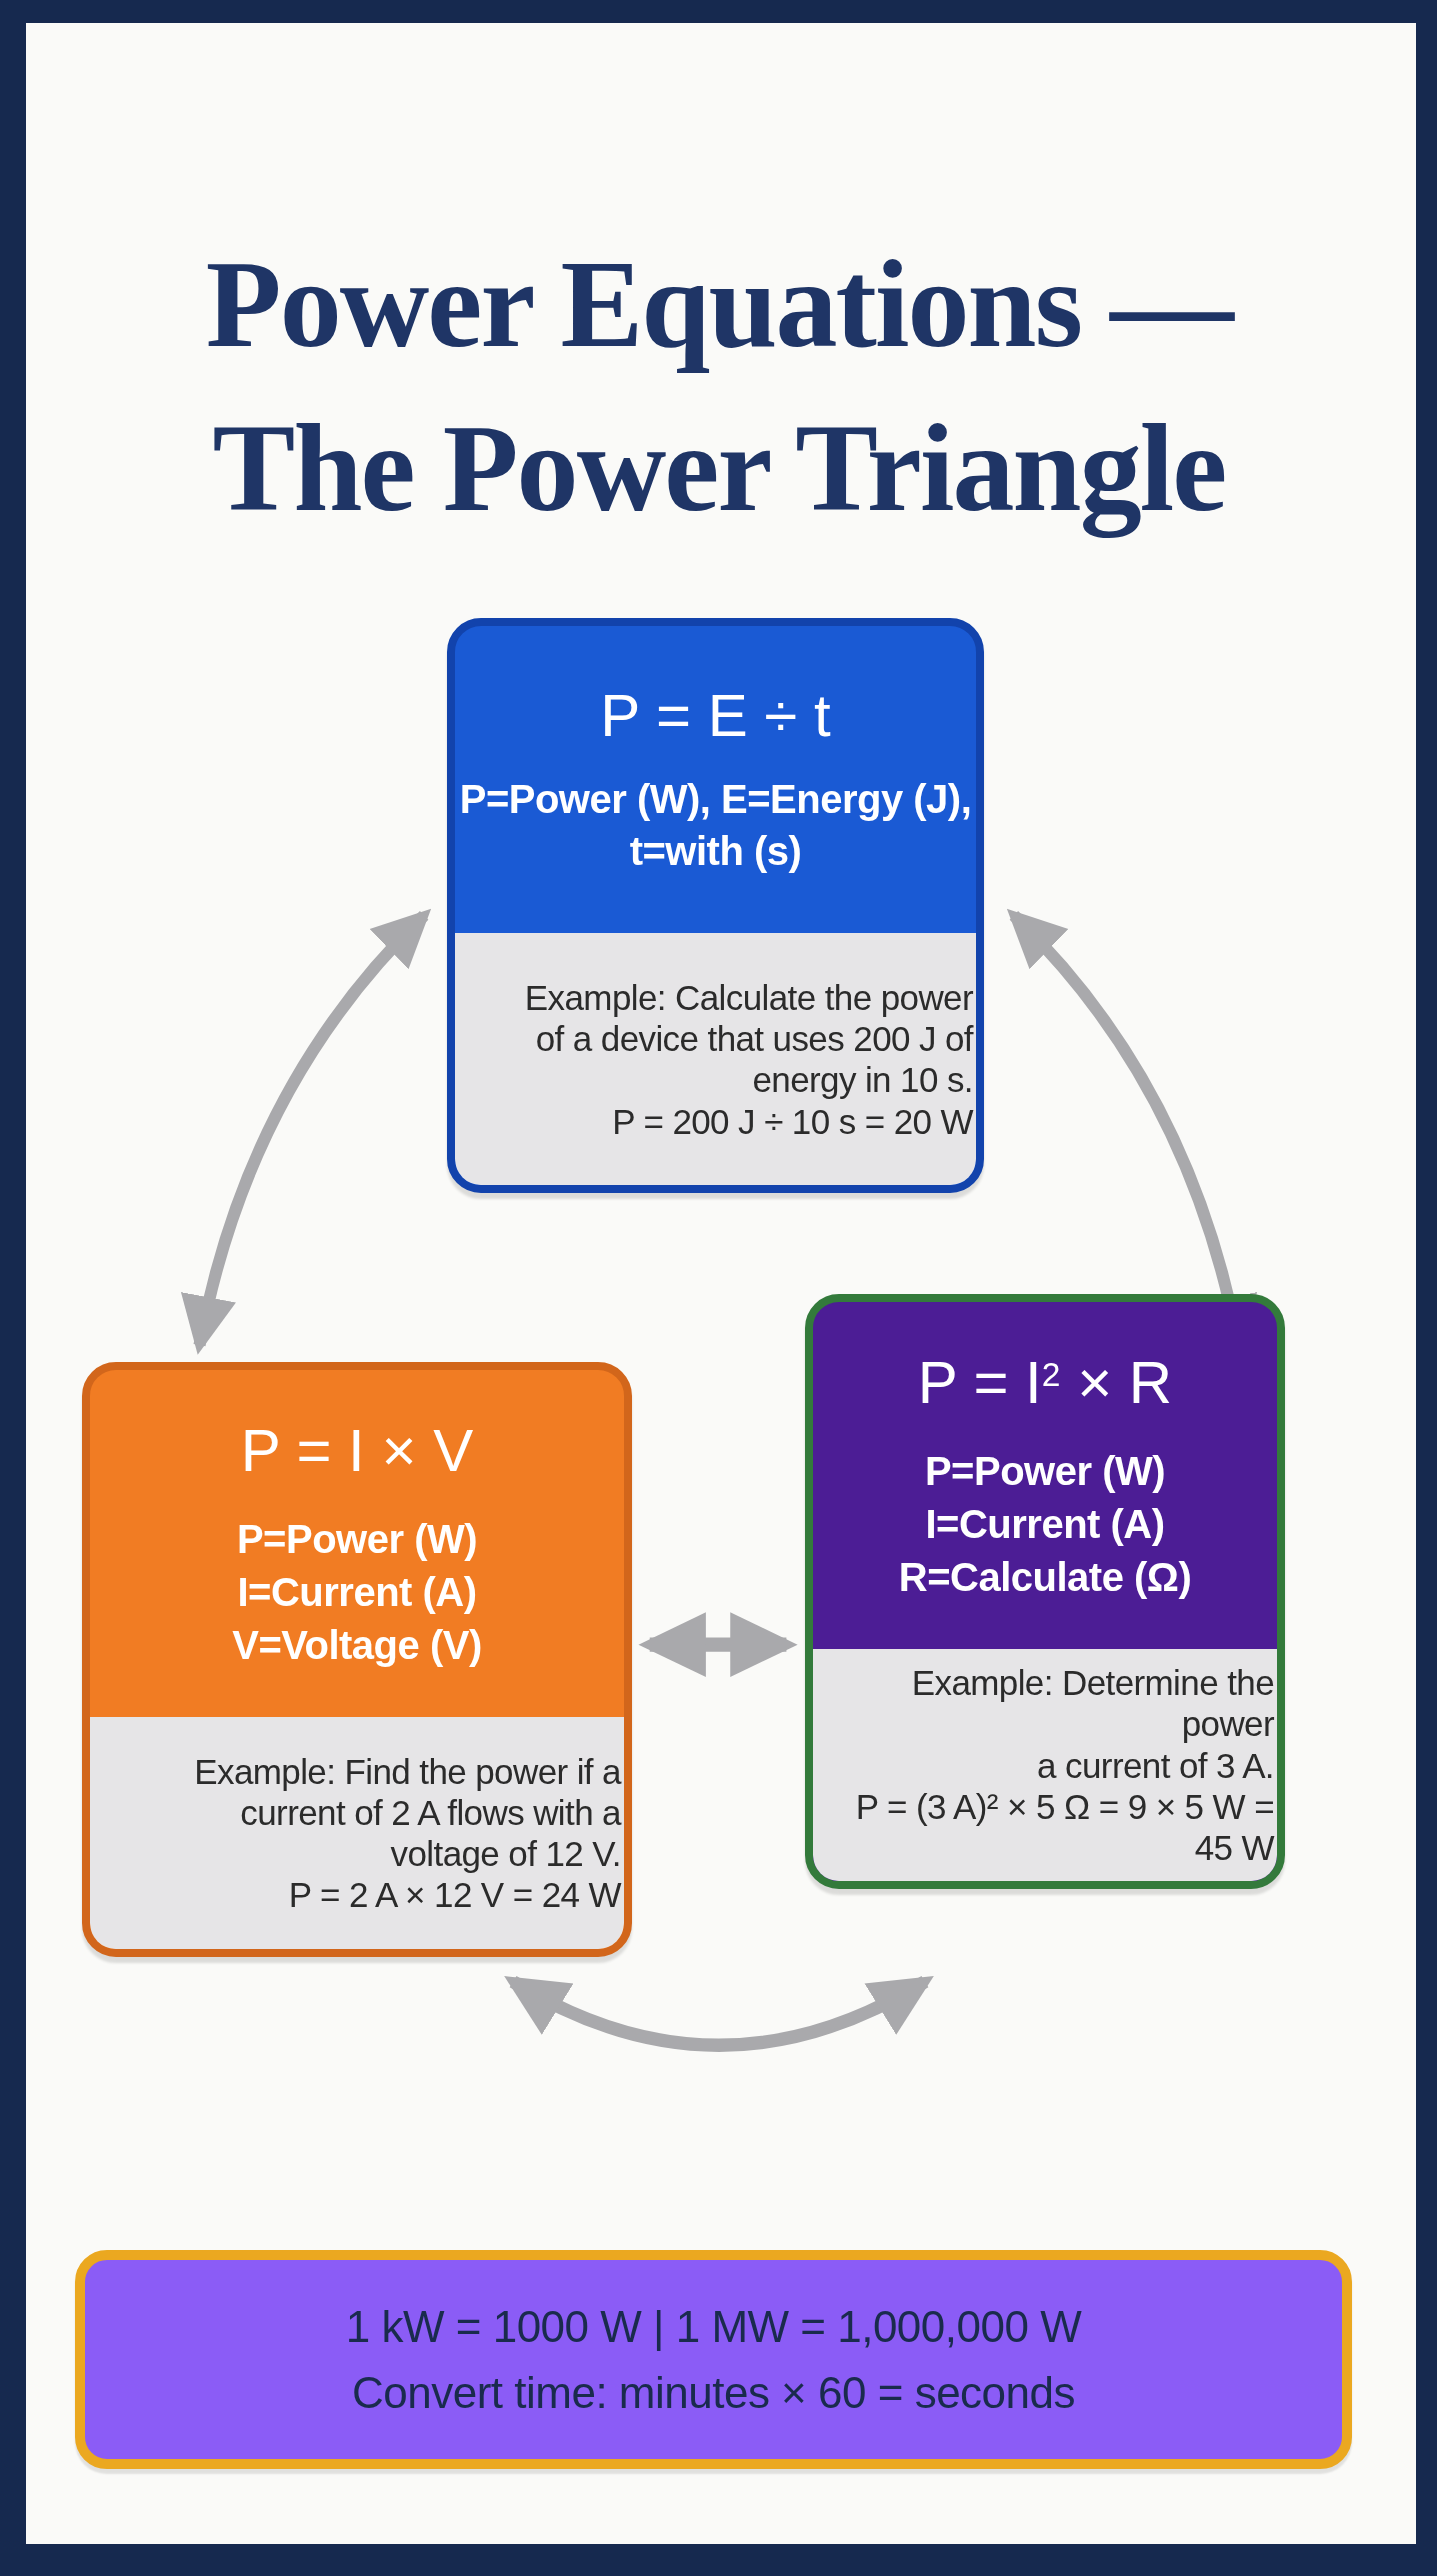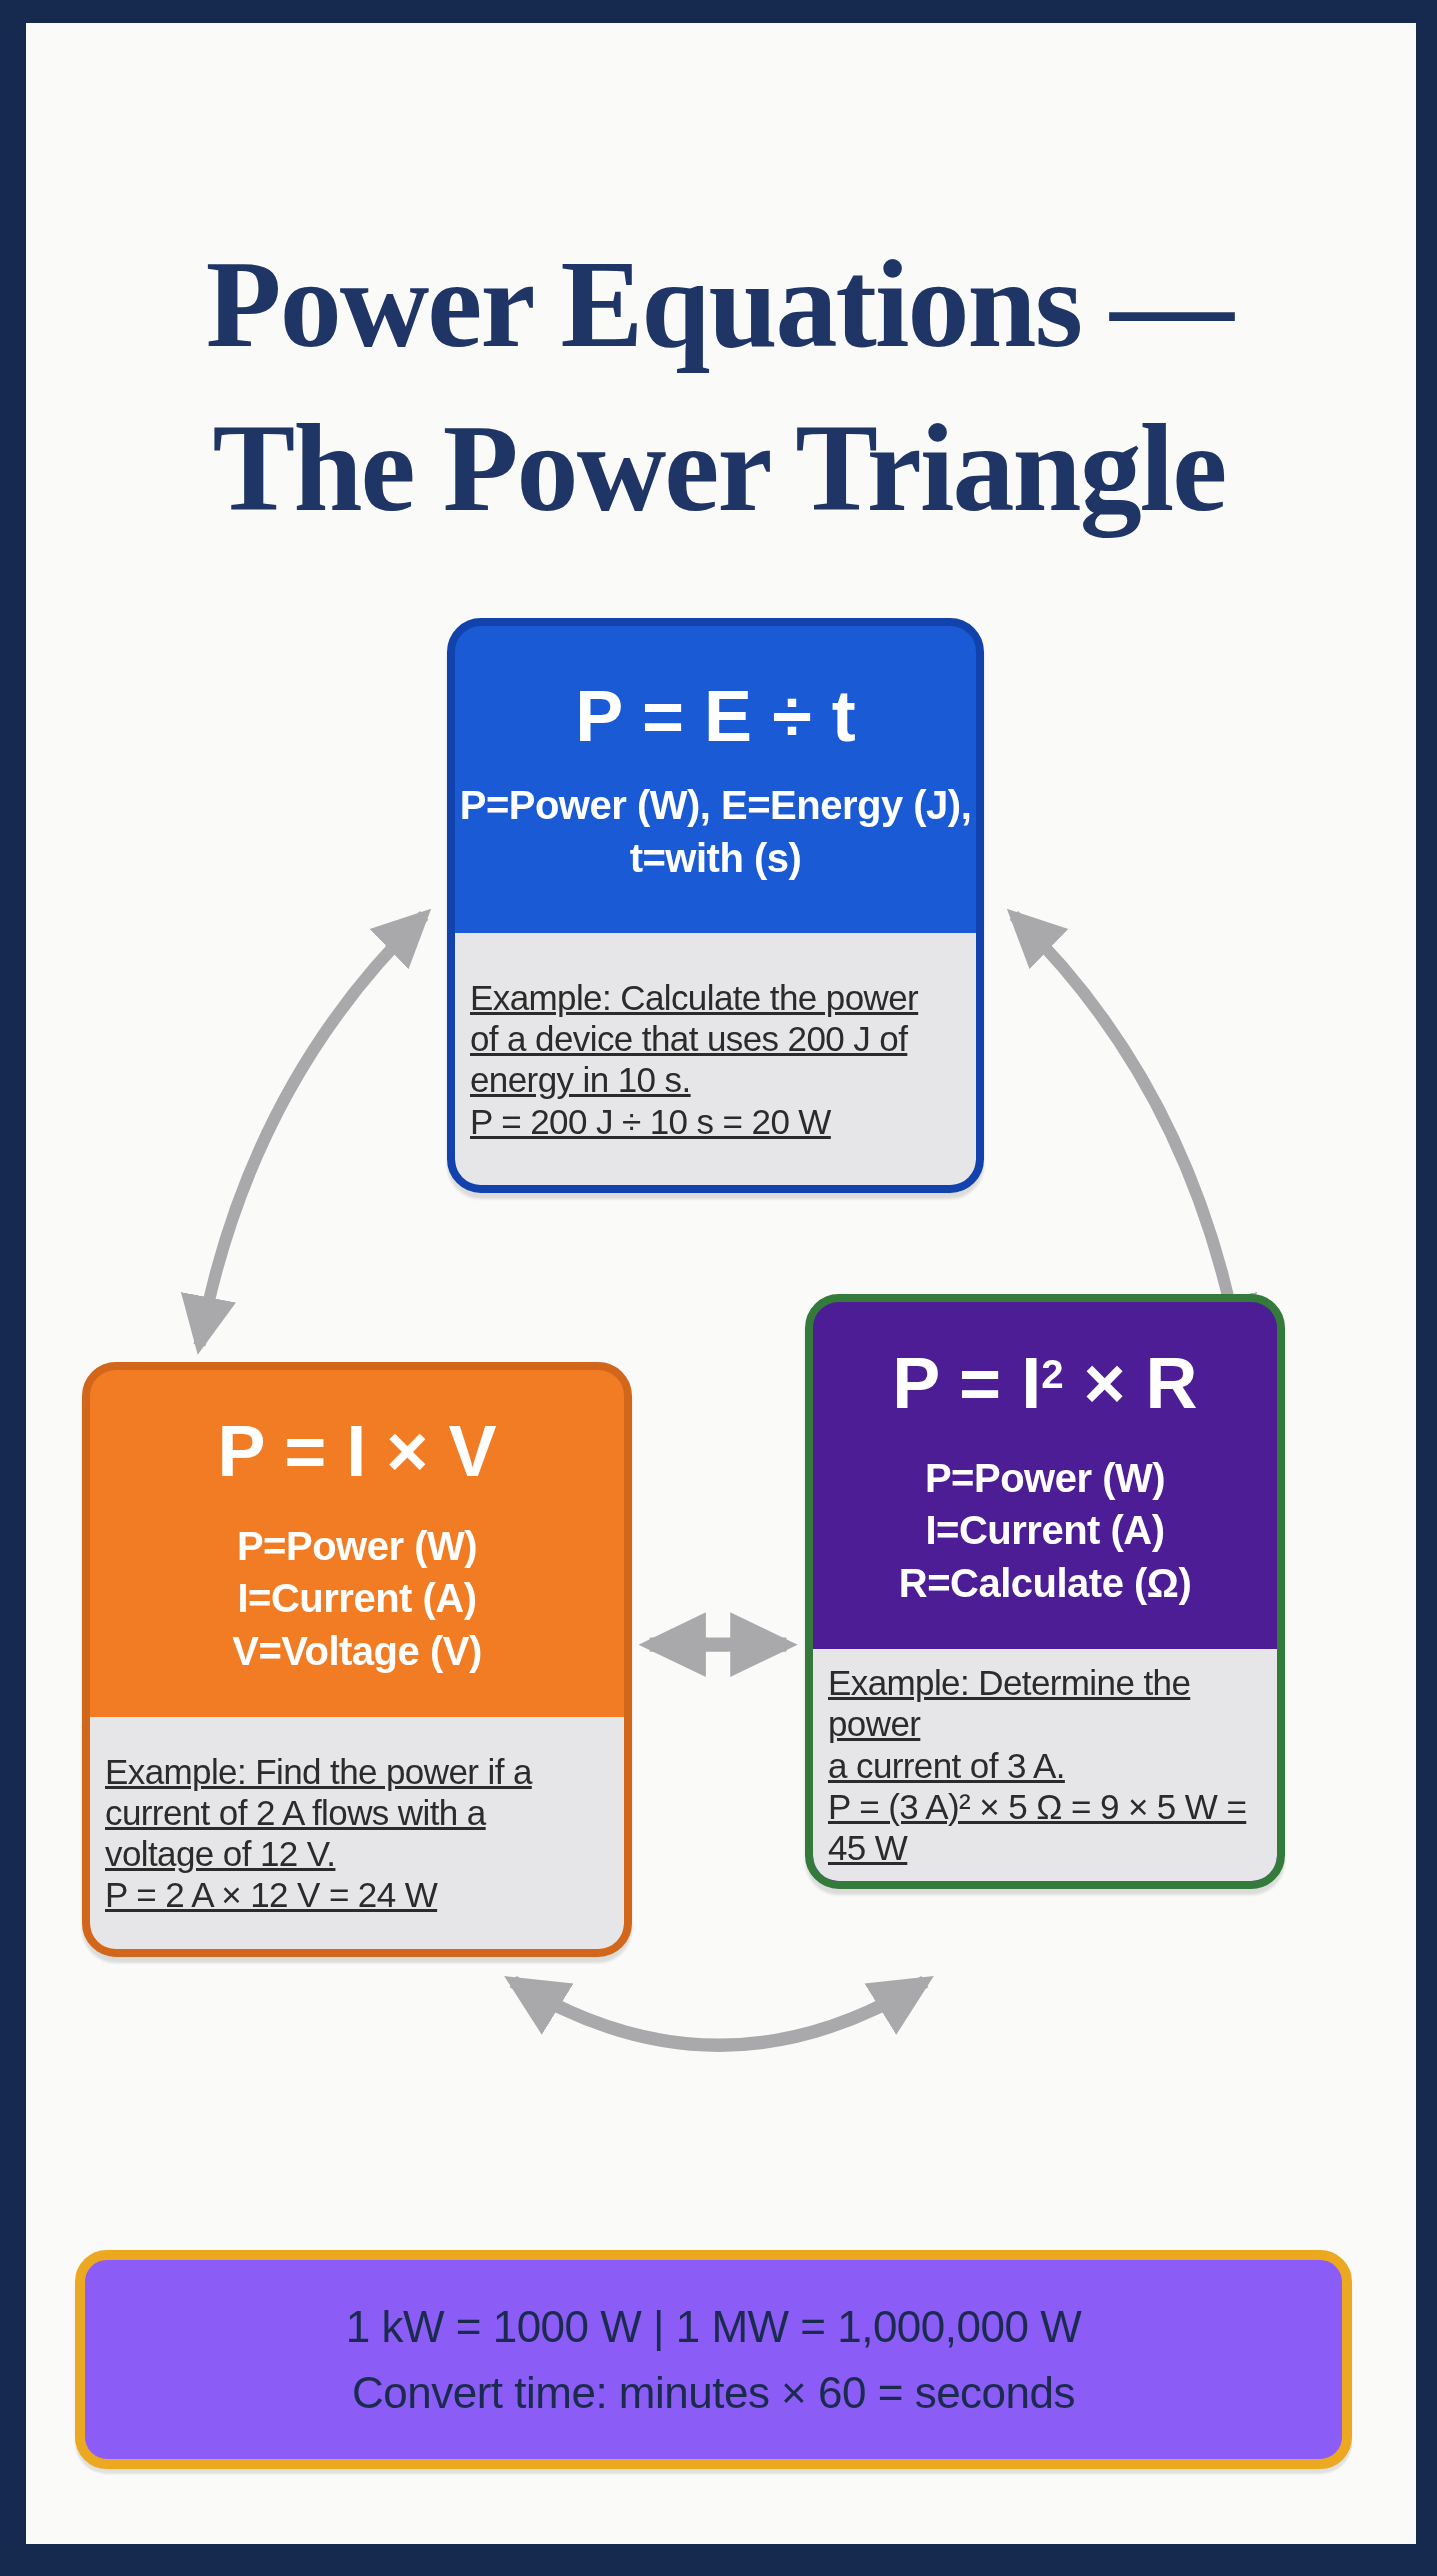--- a/index.html
+++ b/index.html
@@ -36,37 +36,36 @@
   .eq-box.blue  {left:447px;top:618px;width:537px;height:575px;border:8.4px solid #1243ac;background:#1a5ad4;}
   .eq-box.orange{left:82px; top:1362px;width:550px;height:595px;border:8.4px solid #d2661b;background:#f17c23;}
   .eq-box.green {left:805px;top:1294px;width:480px;height:595px;border:8.4px solid #337a3b;background:#4c1d95;}
   .eq-head{
     flex:0 0 60%;
     display:flex;flex-direction:column;justify-content:center;align-items:center;
     gap:28px;
   }
   .eq-box.blue .eq-head{flex:0 0 55%;gap:22.5px;}
   .formula{
-    font-size:72px;font-weight:700;color:#ffffff;white-space:nowrap;
+    font-size:60px;font-weight:400;color:#ffffff;white-space:nowrap;
   }
   .formula .sup{font-size:0.56em;vertical-align:0.5em;}
   .legend{
     font-size:40px;font-weight:700;color:#ffffff;letter-spacing:-0.5px;
     line-height:1.32;text-align:center;
   }
   .eq-example{
     flex:1 1 auto;
     background:#e6e5e7;
     display:flex;flex-direction:column;justify-content:center;
-    text-align:left;
+    text-align:right;
     font-size:35px;font-weight:400;color:#2b2b2b;
     letter-spacing:-0.6px;line-height:1.18;
-    padding:0 15px;
+    padding:0 3px;
     border-radius:0 0 24px 24px;
-    text-decoration:underline;
   }
   
   .note{
     position:absolute;left:75px;top:2250px;width:1277px;height:219px;
     box-sizing:border-box;
     background:#8b5cf6;border:10.3px solid #eba820;border-radius:32px;
     box-shadow:0 4.7px 1.9px rgba(0,0,0,0.10);
     display:flex;flex-direction:column;justify-content:center;
     text-align:center;
     font-size:44px;font-weight:400;color:#1a2b4d;line-height:1.5;

